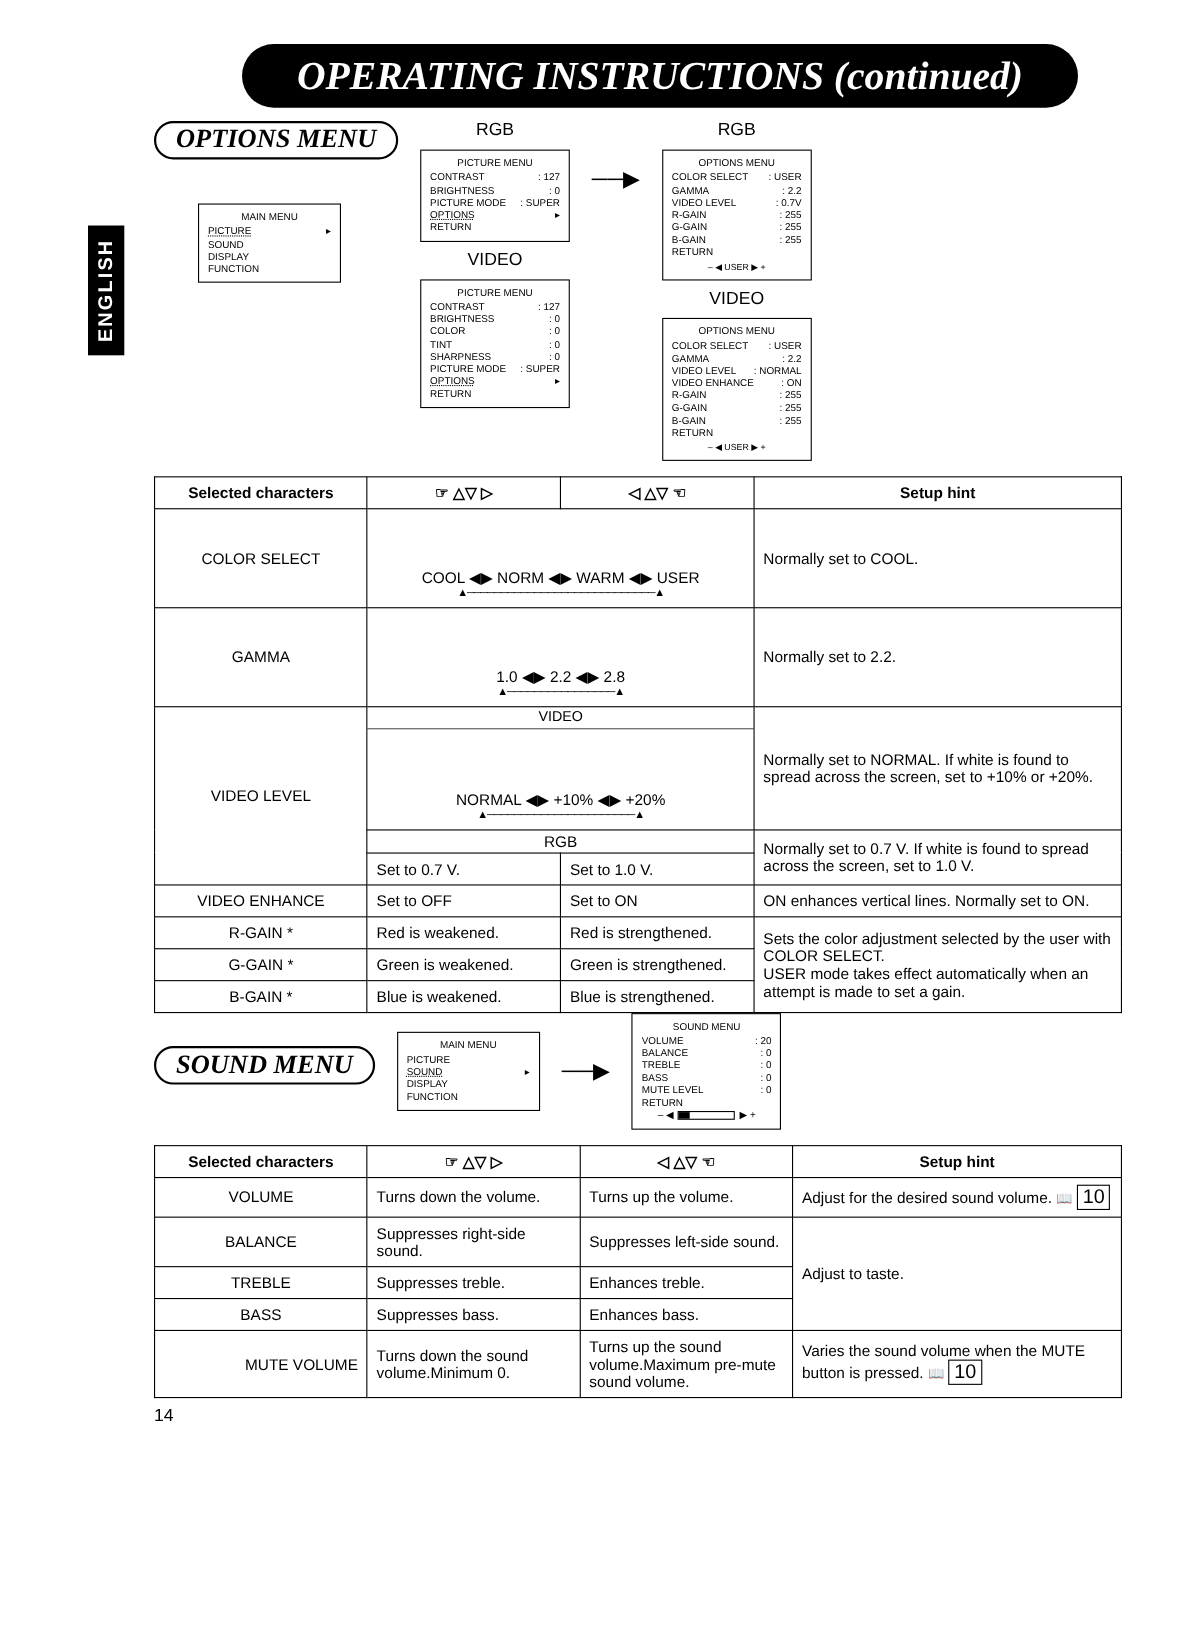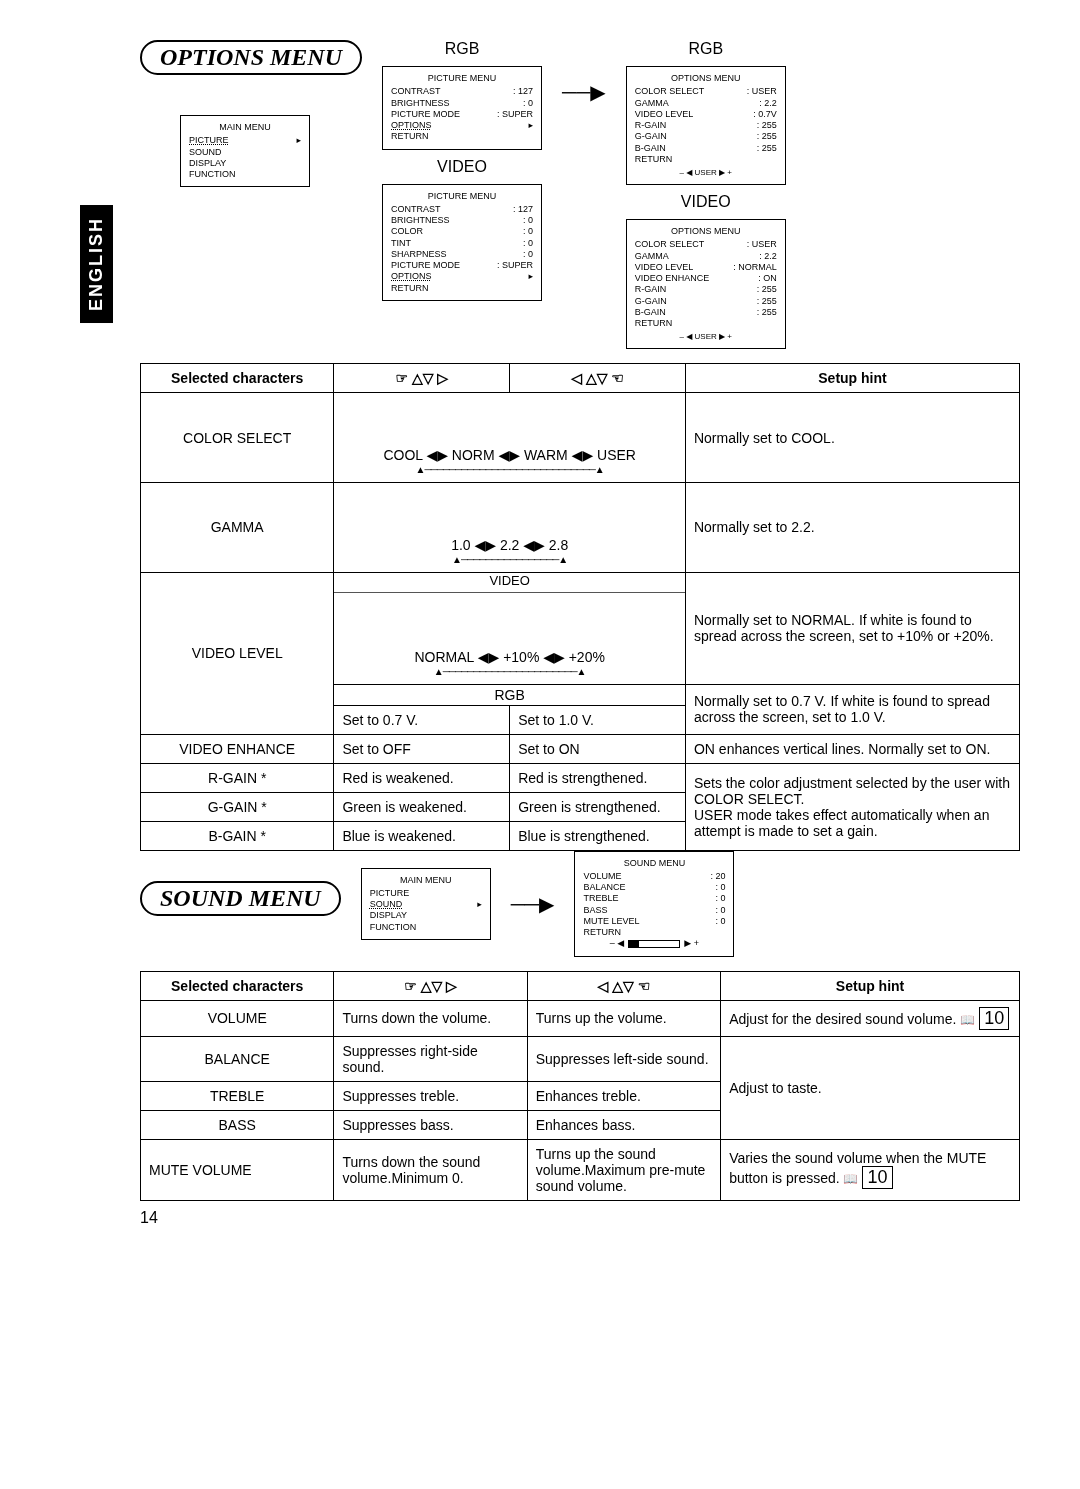--- a/index.html
+++ b/index.html
@@ -61,21 +61,21 @@
     display: flex;
     flex-direction: column;
     gap: 8px;
     align-items: center;
   }
   .osd {
     border: 1px solid #000;
     padding: 6px 8px;
     font-size: 9px;
     line-height: 1.25;
-    width: 160px;
+    width: 136px;
     box-sizing: border-box;
   }
   .osd .osd-title { text-align: center; font-size: 9px; margin-bottom: 2px; }
   .osd .row { display: flex; justify-content: space-between; }
   .osd .hl { text-decoration: underline dotted; }
   .osd .note { text-align: center; font-size: 8px; margin-top: 3px; }
   .mode-label {
     font-size: 16px;
     text-align: center;
   }
@@ -152,20 +152,21 @@
     content:""; position:absolute; left:0; top:0; height:100%; width:20%; background:#000;
   }
 </style>
 </head>
 <body>
 
 <div class="side-tab">ENGLISH</div>
 
 <div class="content">
 
+  <div class="title-banner">OPERATING INSTRUCTIONS (continued)</div>
 
   <div class="diag-row">
     <div style="flex-shrink:0;">
       <div class="section-pill">OPTIONS MENU</div>
       <div style="margin-top:30px; margin-left:40px;">
         <div class="osd" style="width:130px;">
           <div class="osd-title">MAIN MENU</div>
           <div class="row">
               <span class="hl">PICTURE</span>
               <span>▸</span>
@@ -478,21 +479,21 @@
       <td style="text-align:center;">TREBLE</td>
       <td>Suppresses treble.</td>
       <td>Enhances treble.</td>
     </tr>
     <tr>
       <td style="text-align:center;">BASS</td>
       <td>Suppresses bass.</td>
       <td>Enhances bass.</td>
     </tr>
     <tr>
-      <td style="text-align:left;">MUTE VOLUME</td>
+      <td style="text-align:right;">MUTE VOLUME</td>
       <td>Turns down the sound volume.Minimum 0.</td>
       <td>Turns up the sound volume.Maximum pre-mute sound volume.</td>
       <td><span>Varies the sound volume when the MUTE button is pressed.</span> <span class="bookicon">📖</span><span class="hint-ref">10</span></td>
     </tr>
   </tbody>
     </table>
 
   <div class="pageno">14</div>
 </div>
 

